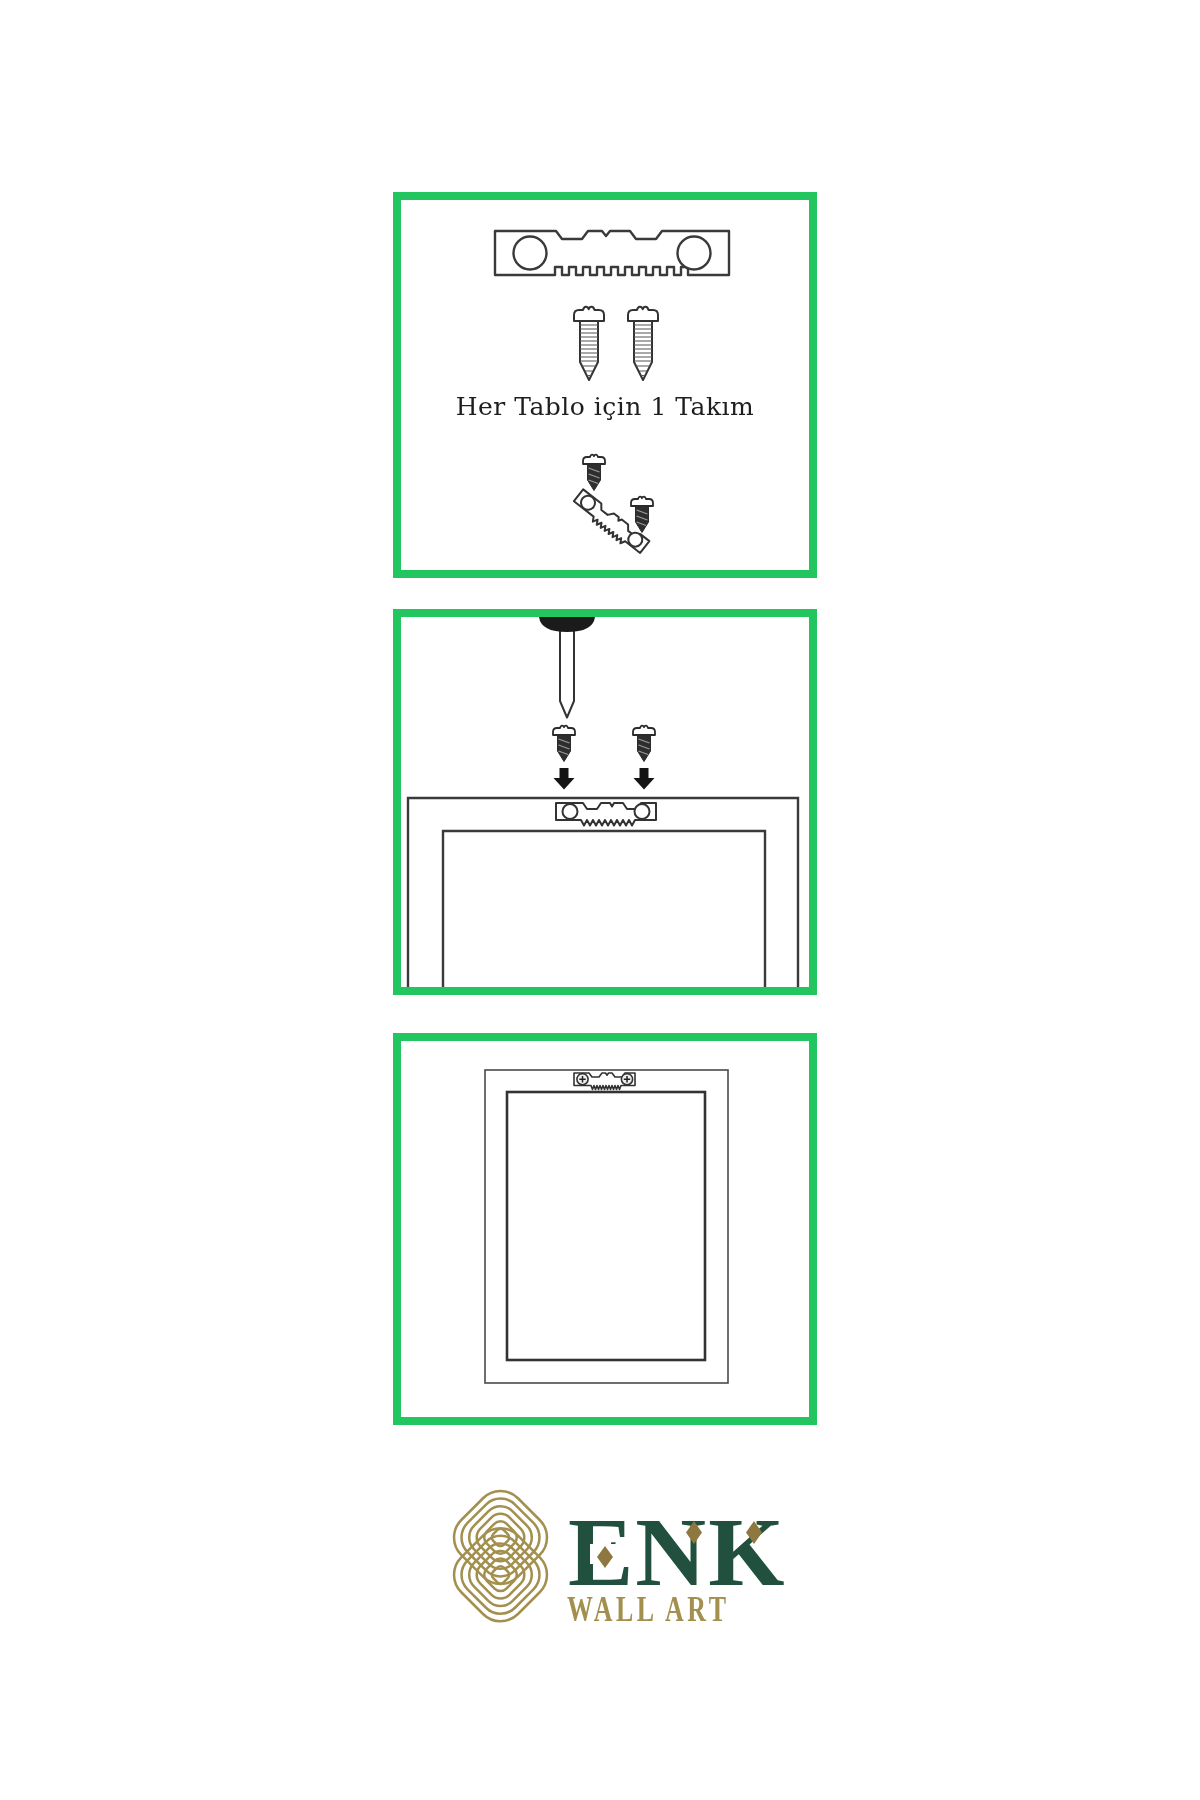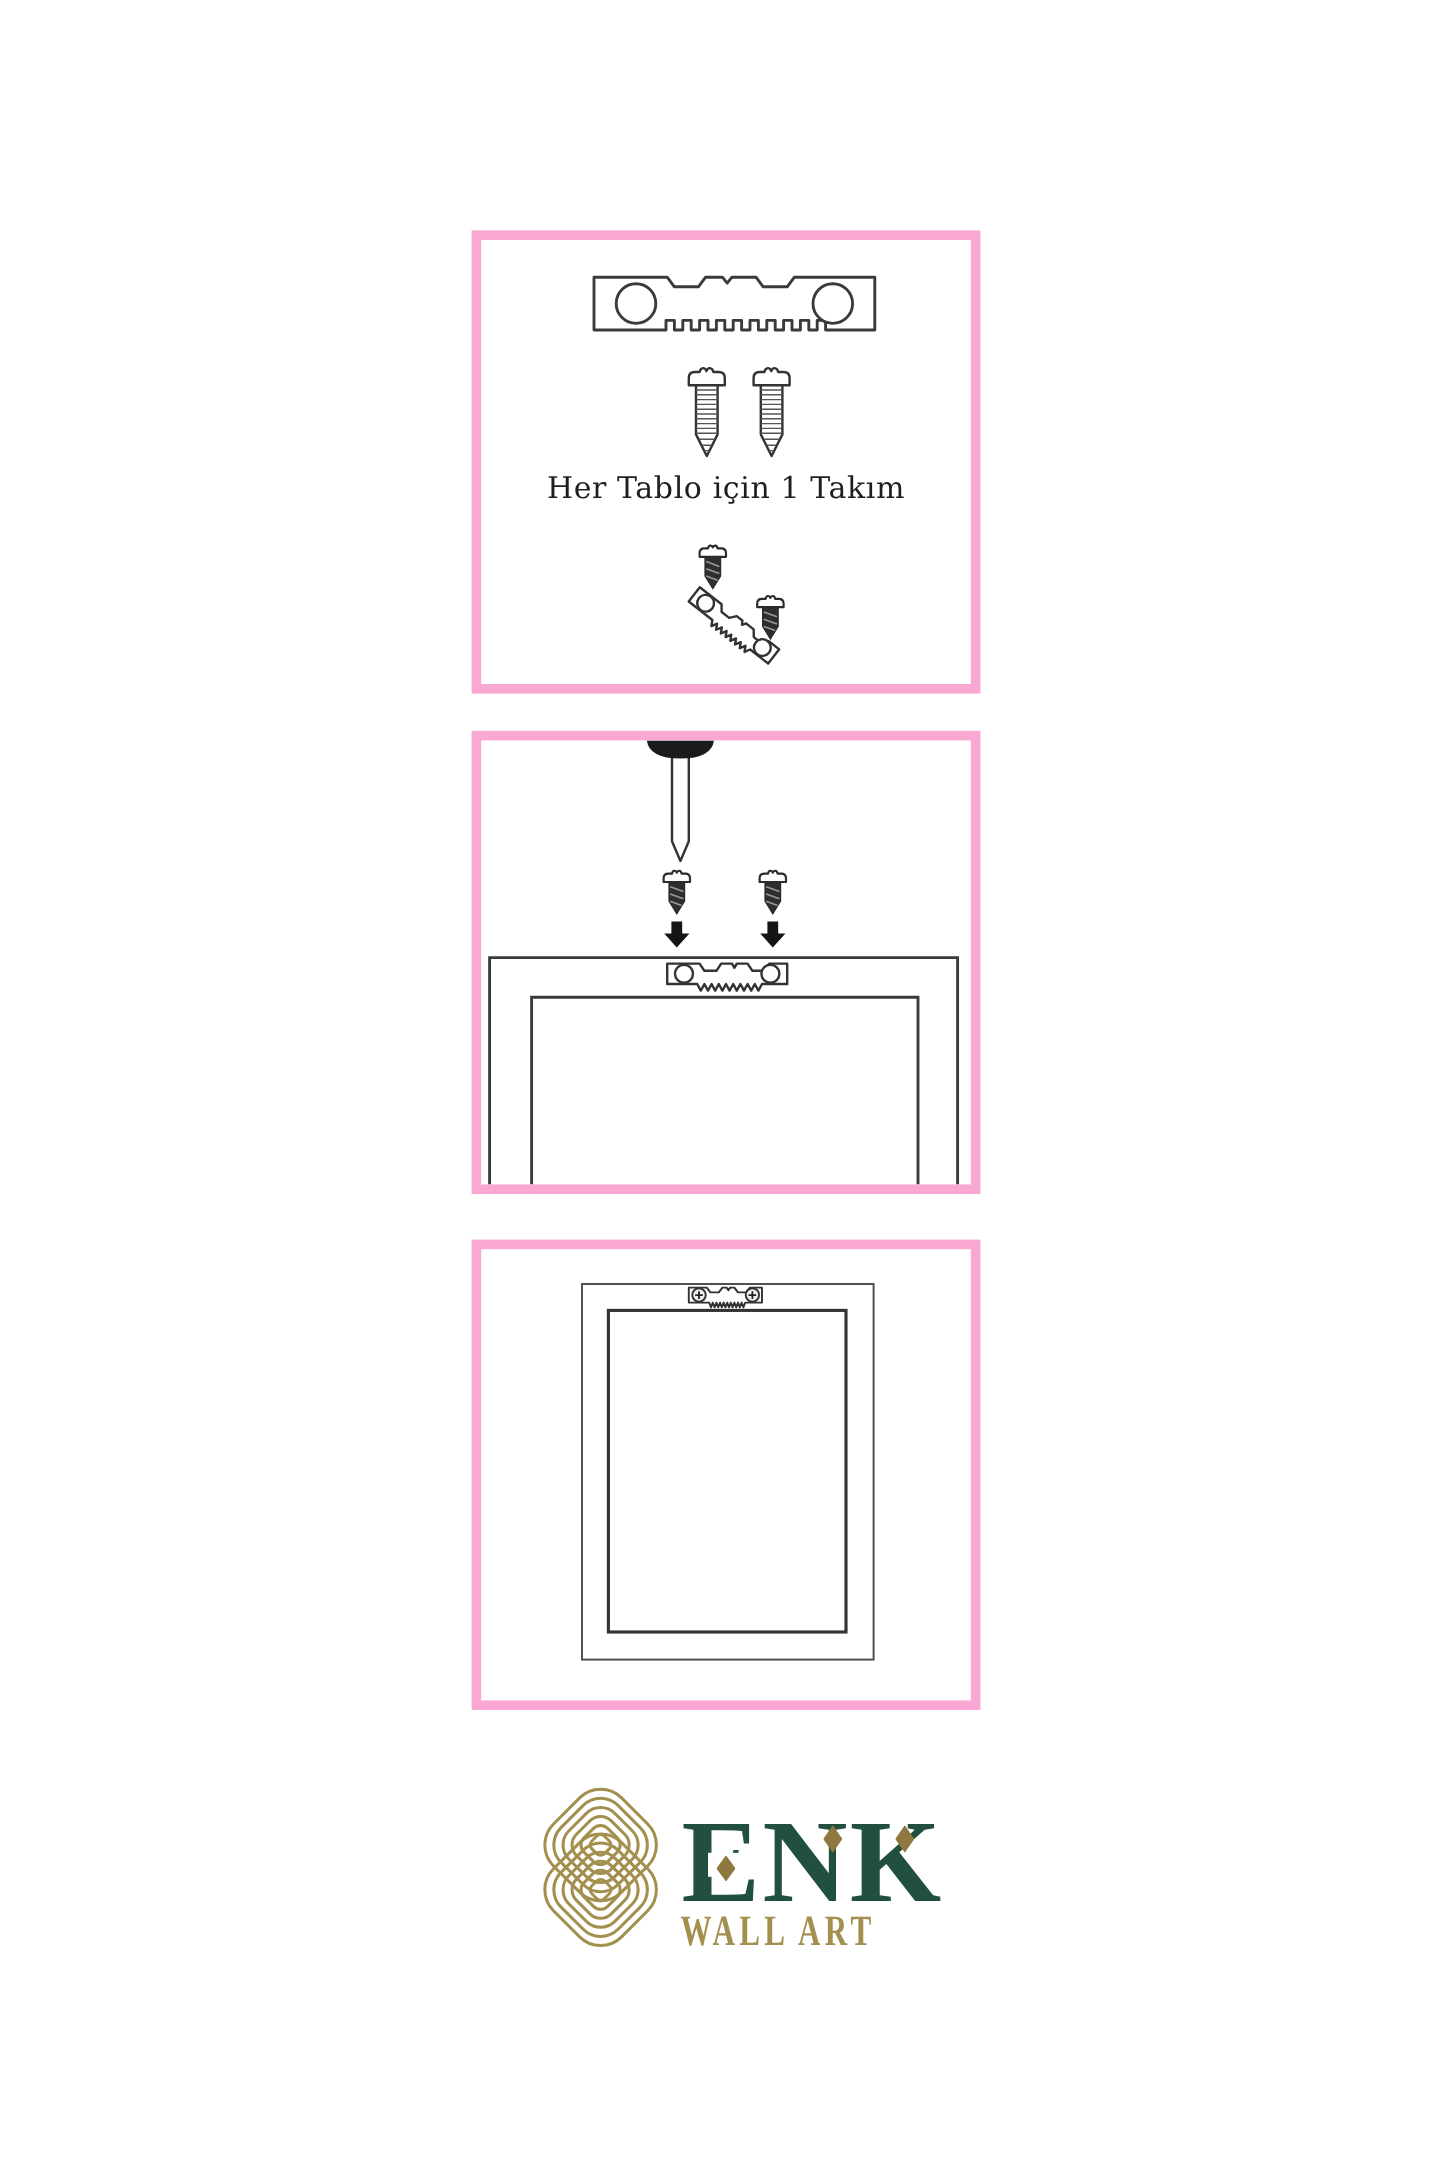--- a/index.html
+++ b/index.html
@@ -2,21 +2,21 @@
 <html><head>
 <meta charset="utf-8">
 <style>
   html,body{margin:0;padding:0;background:#fff;}
   .page{
     position:relative;width:1200px;height:1800px;background:#ffffff;
     font-family:"Liberation Sans",sans-serif;overflow:hidden;
   }
   .panel{
     position:absolute;left:393px;width:424px;background:#ffffff;
-    border:8px solid #f9a8d4;box-sizing:border-box;
+    border:8px solid #22c55e;box-sizing:border-box;
   }
   #panel1{top:192px;height:386px;}
   #panel2{top:609px;height:386px;}
   #panel3{top:1033px;height:392px;}
   .panel svg{position:absolute;left:0;top:0;display:block;}
   .caption{
     position:absolute;left:0;right:0;top:192px;text-align:center;
     font-family:"DejaVu Serif",serif;font-size:25px;font-weight:400;
     letter-spacing:0.5px;color:#1e1e1e;white-space:nowrap;
   }

